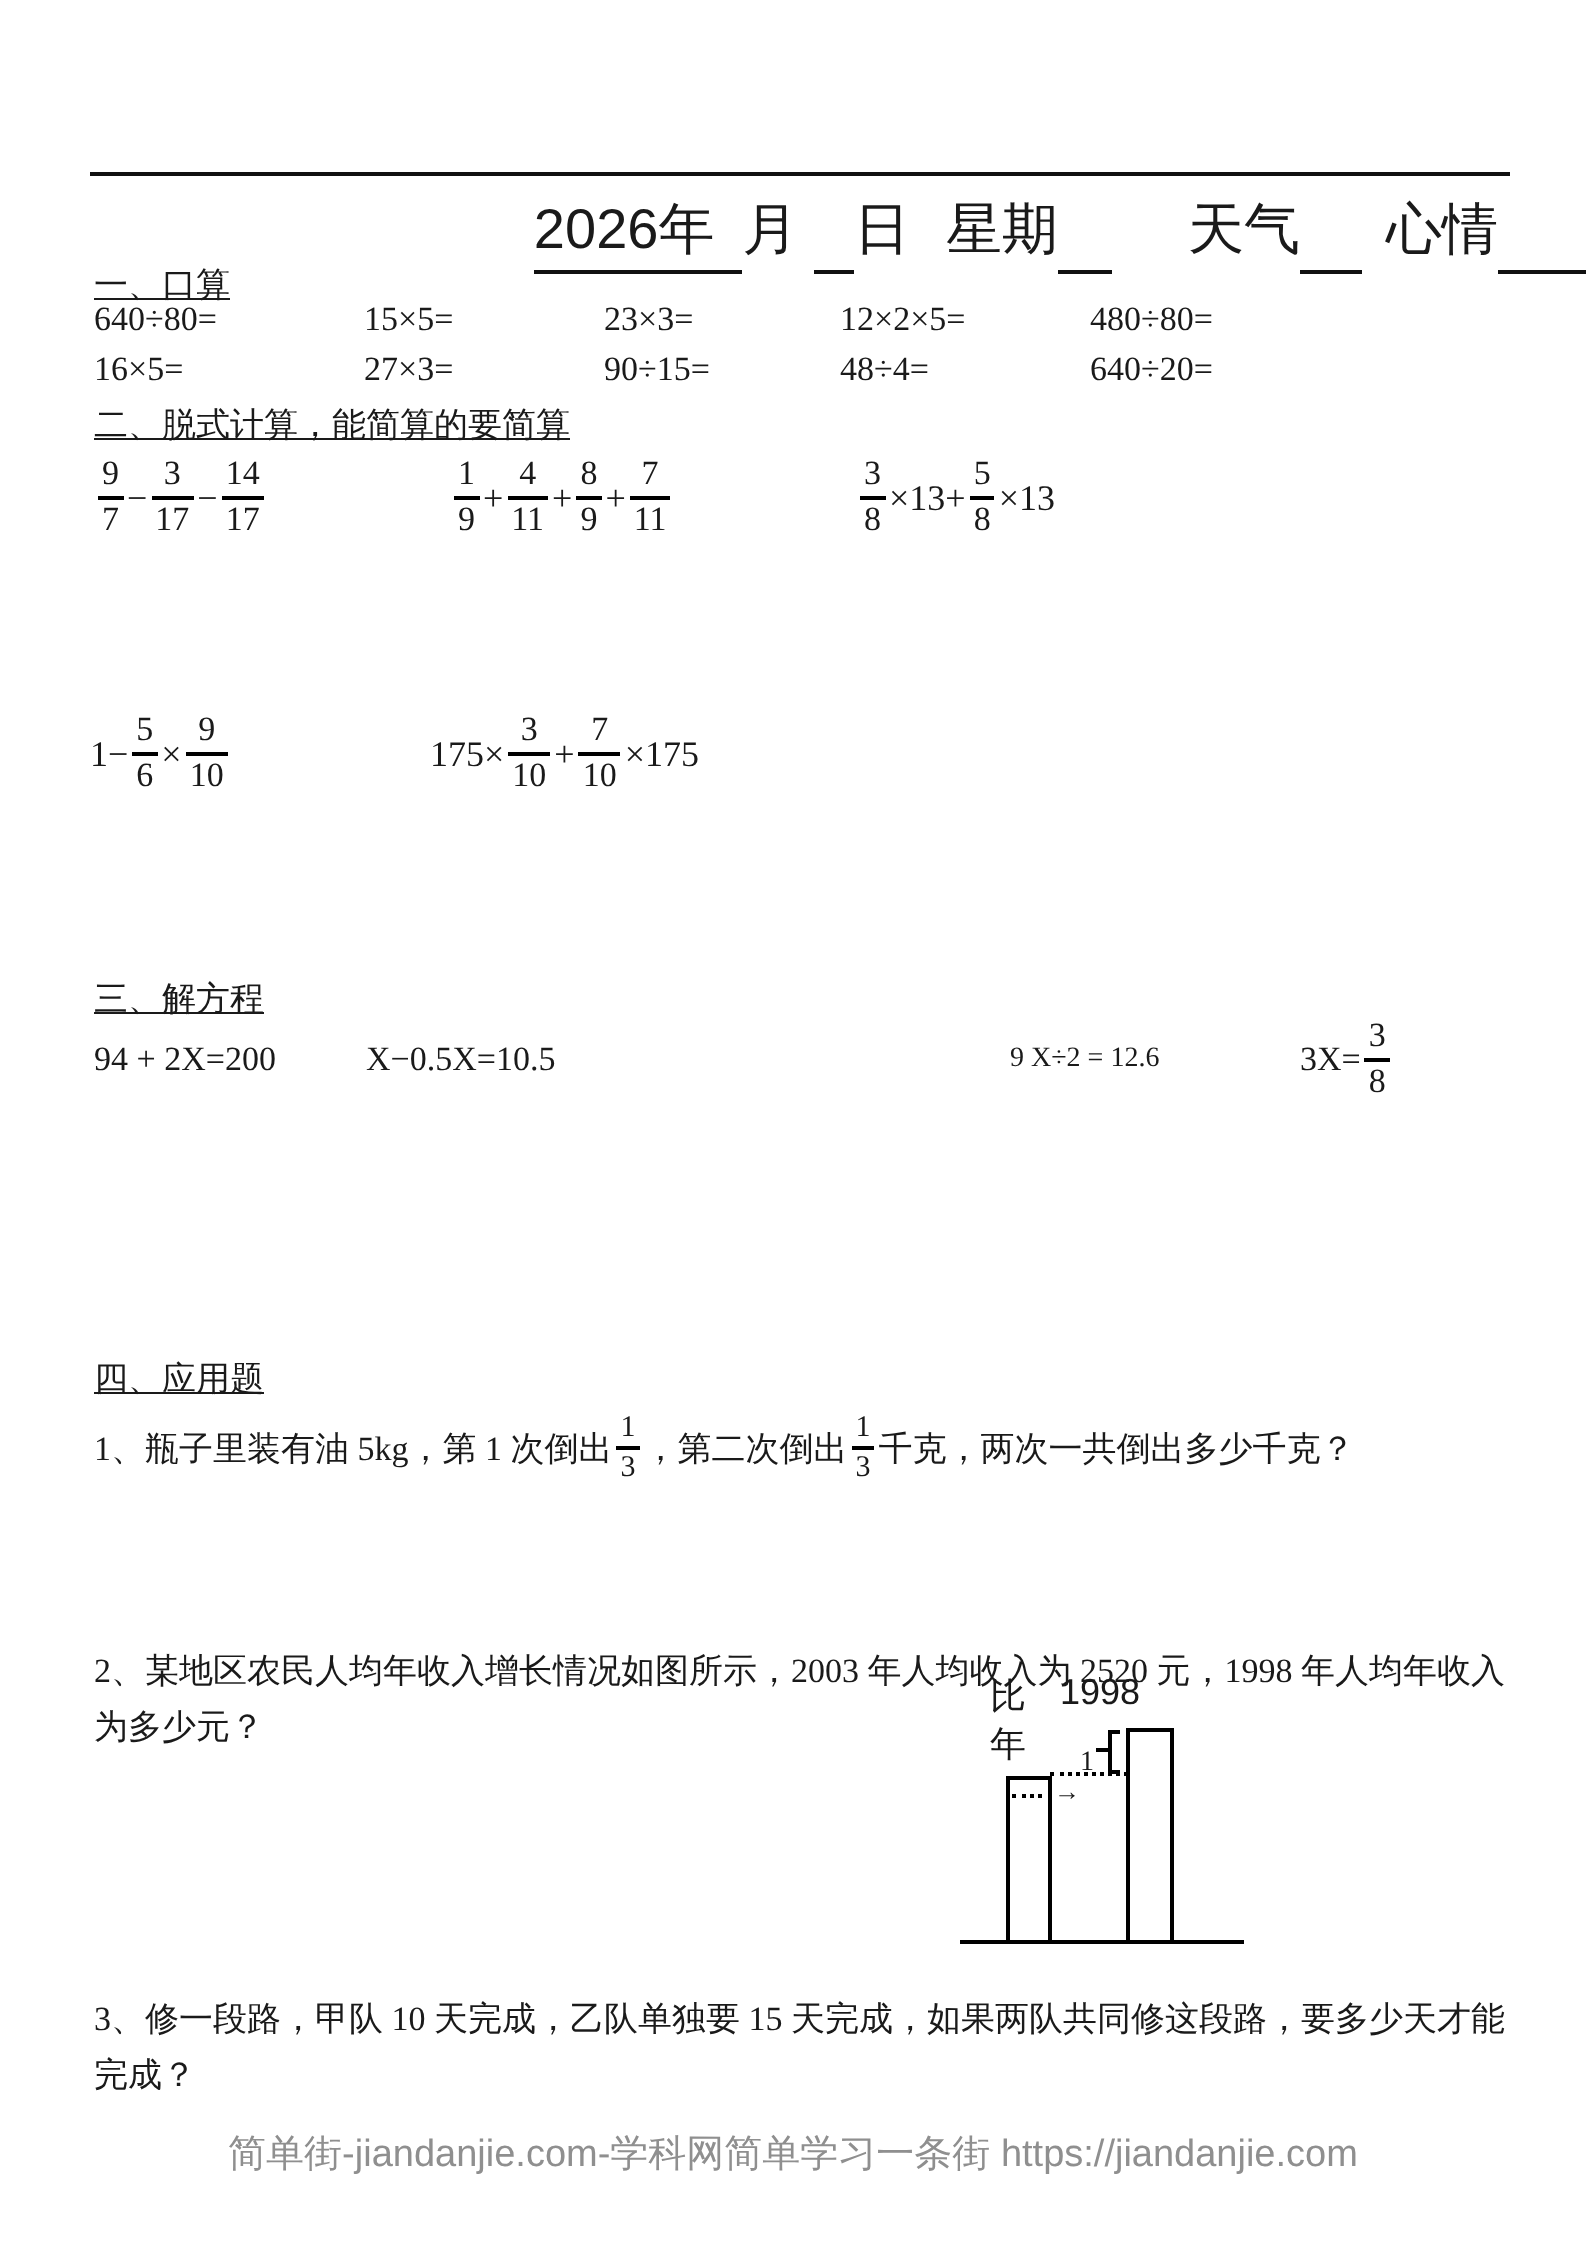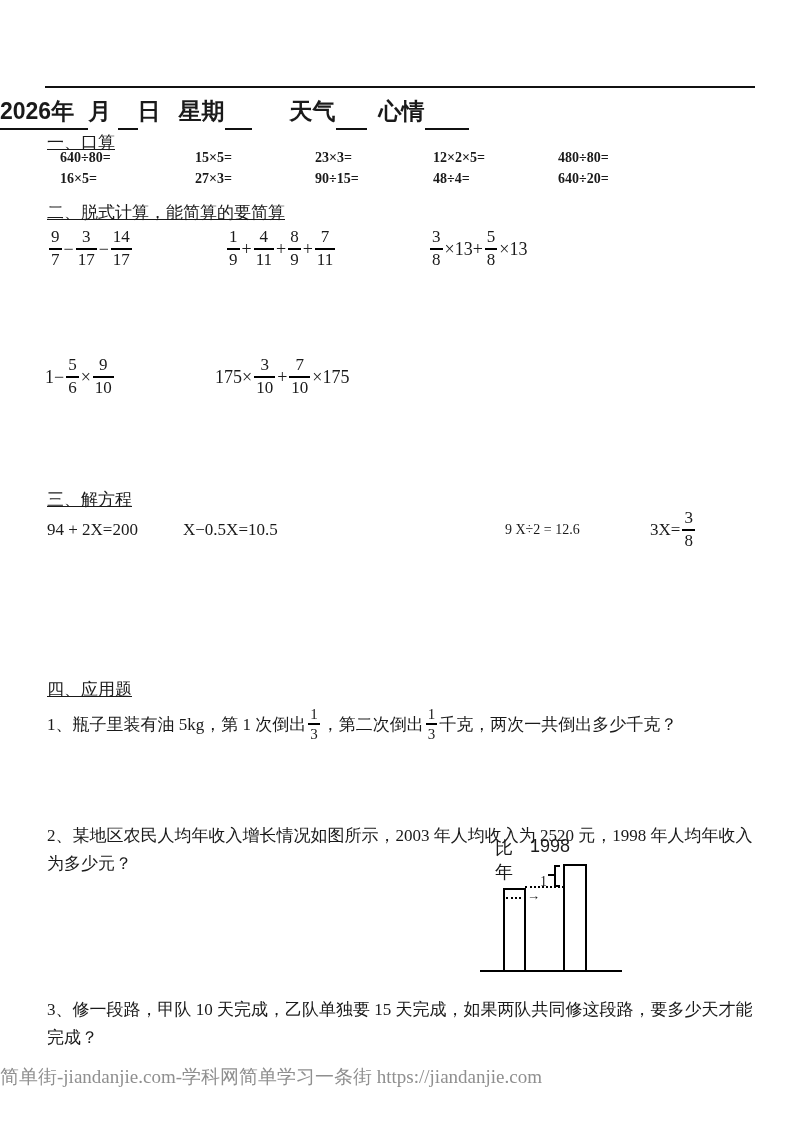--- a/index.html
+++ b/index.html
@@ -10,32 +10,32 @@
     color:#1a1a1a;
   }
   .doc-title {
     position:absolute; top:38px; left:0; width:100%;
     text-align:center; font-family:"Liberation Sans","DejaVu Sans",sans-serif;
     font-weight:bold; font-size:39px; letter-spacing:1px; color:#e60000;
     white-space:nowrap;
   }
   .title-rule { position:absolute; top:86px; left:45px; width:710px; border-top:2px solid #111; }
   .date-line {
-    position:absolute; top:96px; left:0; width:100%; text-align:left;
+    position:absolute; top:96px; left:0; width:100%; text-align:right;
     font-family:"Liberation Sans","DejaVu Sans",sans-serif;
-    font-size:23px; white-space:nowrap;font-weight:bold;
+    font-size:28px; white-space:nowrap;
   }
   .date-line .seg { display:inline-block; }
   .u-year { border-bottom:2px solid #111; padding-bottom:1px; }
   .fill { display:inline-block; border-bottom:2px solid #111; height:1.05em; vertical-align:bottom; }
   .sec-heading { position:absolute; font-size:17px; left:47px; white-space:nowrap;text-decoration:underline; }
   .oral-grid {
-    position:absolute; top:150px; left:60px; width:710px;
+    position:absolute; top:150px; left:47px; width:710px;
     display:grid; grid-template-columns:135px 120px 118px 125px 1fr;
-    row-gap:5px; font-size:14px;font-weight:bold;
+    row-gap:5px; font-size:17px;
   }
   .oral-grid .cell { white-space:nowrap; }
   .math { position:absolute; display:inline-flex; align-items:center; font-size:18px; white-space:nowrap; }
   .math .mtext { white-space:pre; }
   .frac { display:inline-flex; flex-direction:column; align-items:center; line-height:1.1; margin:0 2px; font-size:17px; }
   .frac .den { border-top:2px solid #000; padding:1px 2px 0 2px; }
   .frac .num { padding:0 2px 1px 2px; }
   .q-math .frac { font-size:15px; }
   .q-text { position:absolute; left:47px; width:712px; font-size:17px; line-height:28px;margin-top:12px; }
   .figure { position:absolute; left:468px; top:836px; width:170px; height:145px; }
@@ -45,22 +45,22 @@
   .bar-right { left:95px; top:28px; width:24px; height:108px; }
   .baseline { position:absolute; left:12px; top:134px; width:142px; border-top:2px solid #000; }
   .leader { position:absolute; left:57px; top:50px; width:39px; border-top:2px dotted #000; }
   .inner-dash { position:absolute; left:38px; top:61px; width:15px; border-top:2px dotted #000; }
   .dash-label { position:absolute; left:72px; top:38px; font-size:14px; }
   .fig-arrow { position:absolute; left:59px; top:52px; font-size:13px; }
   .brace { position:absolute; left:86px; top:29px; width:6px; height:22px; box-sizing:border-box;
            border-left:2px solid #000; border-top:2px solid #000; border-bottom:2px solid #000; }
   .brace-tick { position:absolute; left:80px; top:38px; width:7px; height:2px; background:#000; }
   .footer {
-    position:absolute; top:1064px; left:0; width:100%; text-align:left;
-    font-family:Liberation Serif, serif;
+    position:absolute; top:1064px; left:0; width:100%; text-align:center;
+    font-family:Liberation Sans, sans-serif;
     font-size:19px; color:#8f8f8f;
   }
 </style>
 </head>
 <body>
 
 <div class="page">
 
   <div class="title-rule"></div>
 

